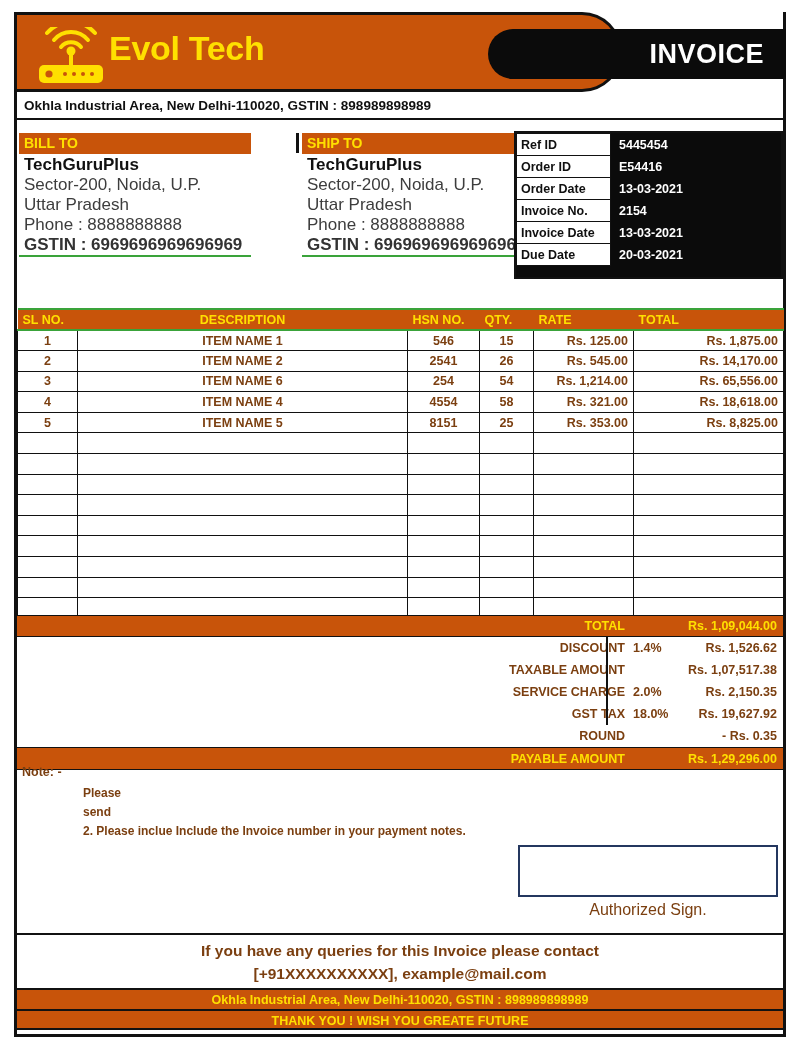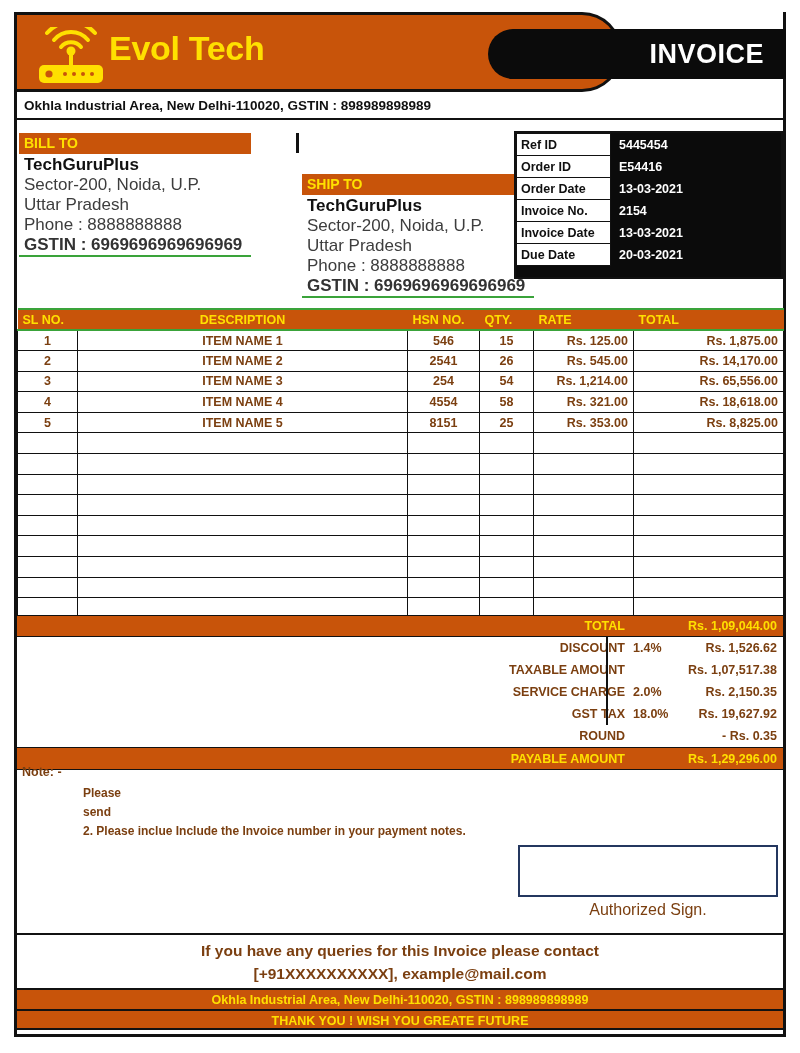--- a/index.html
+++ b/index.html
@@ -92,21 +92,21 @@
   .parties {
     position: absolute;
     left: 17px; top: 133px;
     width: 478px; height: 148px;
   }
   .party {
     position: absolute;
     top: 0; width: 232px;
   }
   .party.bill { left: 2px; }
-  .party.ship { left: 285px; margin-top: 41px; }
+  .party.ship { left: 285px; }
   .party-hd {
     background: #C8540A;
     color: #FFE000;
     font-size: 14px;
     font-weight: bold;
     padding: 2px 5px 3px 5px;
     line-height: 16px;
     font-family: "Liberation Sans", sans-serif;
   }
   .party-line {
@@ -442,21 +442,21 @@
           <tr>
             <td class="c-sl">2</td>
             <td class="c-desc">ITEM NAME 2</td>
             <td class="c-hsn">2541</td>
             <td class="c-qty">26</td>
             <td class="c-rate">Rs. 545.00</td>
             <td class="c-total">Rs. 14,170.00</td>
           </tr>
           <tr>
             <td class="c-sl">3</td>
-            <td class="c-desc">ITEM NAME 3</td>
+            <td class="c-desc">ITEM NAME 6</td>
             <td class="c-hsn">254</td>
             <td class="c-qty">54</td>
             <td class="c-rate">Rs. 1,214.00</td>
             <td class="c-total">Rs. 65,556.00</td>
           </tr>
           <tr>
             <td class="c-sl">4</td>
             <td class="c-desc">ITEM NAME 4</td>
             <td class="c-hsn">4554</td>
             <td class="c-qty">58</td>

